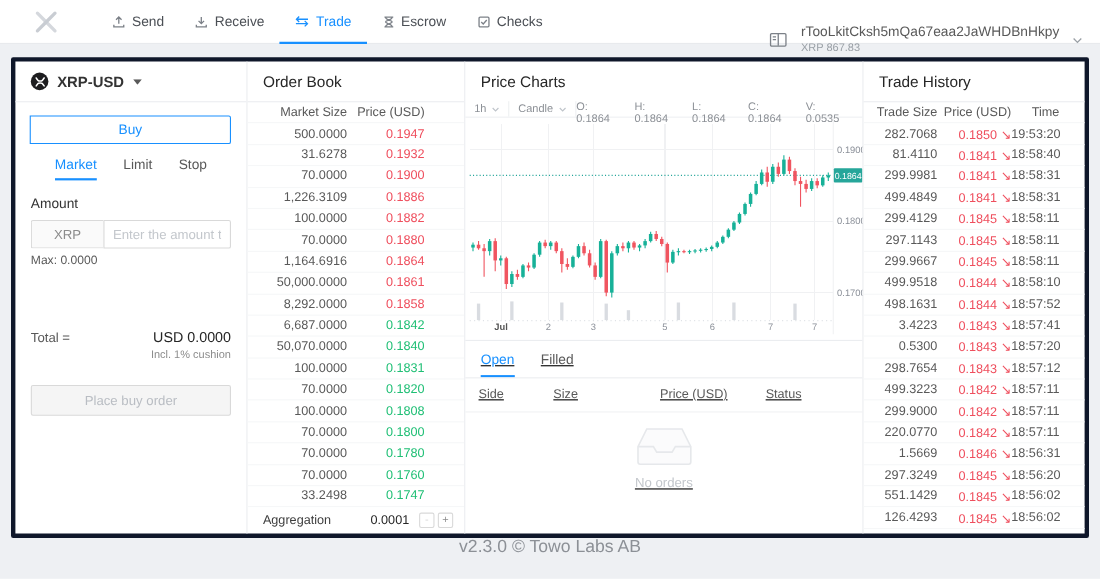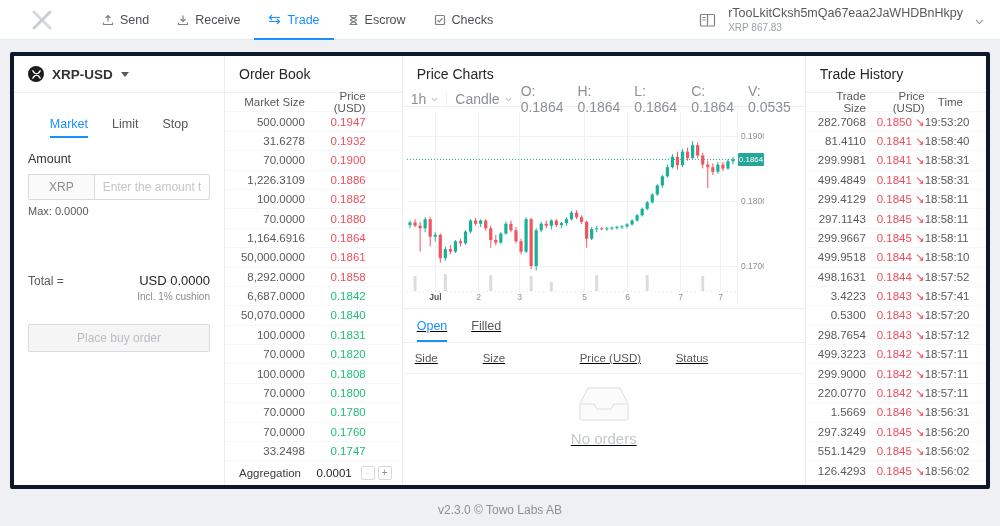--- a/index.html
+++ b/index.html
@@ -6,21 +6,21 @@
   html,body { width:1000px; height:526px; font-family:"Liberation Sans", sans-serif; background:#eef0f3; overflow:hidden; position:relative; }
 
   
   .navbar { position:absolute; top:0; left:0; right:0; height:40px; background:#fff; border-bottom:1px solid #e8eaed; display:flex; align-items:center; padding-left:30px; }
   .brand { width:24px; height:22px; margin-right:34px; display:flex; align-items:center; }
   .nav-items { display:flex; height:40px; }
   .nav-item { display:flex; align-items:center; gap:6px; height:40px; padding:0 14px; font-size:12.5px; color:#4b4f55; cursor:pointer; }
   .nav-item .nicon { display:flex; color:#7c8188; }
   .nav-item.active { color:#1890ff; box-shadow:inset 0 -2px 0 #1890ff; }
   .nav-item.active .nicon { color:#1890ff; }
-  .nav-right { position:absolute; right:16px; top:0; height:40px; display:flex; align-items:center; gap:12px; }
+  .nav-right { position:absolute; right:16px; top:16px; height:40px; display:flex; align-items:center; gap:12px; }
   .addr-block { text-align:left; line-height:1.25; }
   .addr { font-size:12.5px; color:#595959; }
   .bal { font-size:10px; color:#9aa0a6; }
   .chev { color:#9aa0a6; }
 
   
   .card { position:absolute; left:10px; right:10px; top:52px; bottom:37px; background:#fff; border:4px solid #0f172a; border-radius:2px; display:flex; }
   .panel { height:100%; }
   .panel + .panel { border-left:1px solid #ebedf0; }
   .panel-form { width:210px; }
@@ -72,34 +72,34 @@
   .agg-btn.disabled { color:#d9d9d9; }
 
   .th-row { display:flex; align-items:center; height:19.4px; padding:0 23px 0 10px; border-bottom:1px solid #f6f7f8; font-size:11.5px; }
   .th-size { flex:0 0 34%; text-align:right; color:#595959; }
   .th-price { flex:0 0 40%; text-align:right; }
   .th-time { flex:1; text-align:right; color:#595959; }
   .th-row.hdr .th-size, .th-row.hdr .th-price, .th-row.hdr .th-time { color:#595959; }
   .up { color:#1fbf75; } .down { color:#ef4e5d; }
 
   
-  .chart-toolbar { display:flex; align-items:center; height:15px; border-bottom:1px solid #eef0f2; font-size:14px; color:#8c9096; }
+  .chart-toolbar { display:flex; align-items:flex-start; height:15px; border-bottom:1px solid #eef0f2; font-size:10px; color:#8c9096; }
   .tool-sel { display:flex; align-items:center; gap:5px; padding:0 8px; border-right:1px solid #eef0f2; height:100%; cursor:pointer; }
   .ohlcv { margin-left:auto; display:flex; gap:14px; padding-right:14px; }
   .chart-wrap { position:relative; }
   .orders-sec { border-top:1px solid #ebedf0; flex:1; display:flex; flex-direction:column;text-decoration:underline; }
   .orders-tabs { display:flex; gap:24px; padding:10px 14px 0 14px; font-size:12.5px; color:#595959; }
   .otab { padding-bottom:7px; cursor:pointer; }
   .otab.active { color:#1890ff; border-bottom:2px solid #1890ff; }
   .orders-hdr { display:flex; padding:9px 12px; font-size:11.5px; color:#595959; border-top:1px solid #ebedf0; border-bottom:1px solid #f1f2f4; }
   .oc1 { width:68px; } .oc2 { width:97px; } .oc3 { width:96px; } .oc4 { flex:1; }
   .empty-state { flex:1; display:flex; flex-direction:column; align-items:center; justify-content:center; gap:8px; padding-bottom:26px; }
-  .empty-text { font-size:15px; color:#c3c7cc; }
-
-  .footer { position:absolute; bottom:9px; left:0; right:0; text-align:center; font-size:12px; color:#8c9096; }
+  .empty-text { font-size:12px; color:#c3c7cc; }
+
+  .footer { position:absolute; bottom:19px; left:0; right:0; text-align:center; font-size:16px; color:#8c9096; }
 </style>
 </head>
 <body>
 
 <div class="navbar">
   <div class="brand">
     <svg width="24" height="22" viewBox="0 0 24 22" fill="none">
       <path d="M4 3 C10 9 14 13 20 19" stroke="#d5d8dd" stroke-width="3" stroke-linecap="round"></path>
       <path d="M20 3 C14 9 10 13 4 19" stroke="#c9cdd3" stroke-width="3" stroke-linecap="round"></path>
     </svg>
@@ -177,20 +177,21 @@
       </span>
       <span class="pair-name">XRP-USD</span>
       <span style="display:flex;color:#595959;">
         <svg width="8" height="5" viewBox="0 0 8 5">
             <path d="M0 0 L8 0 L4 5 Z" fill="currentColor"></path>
           </svg>
       </span>
     </div>
     <div class="form-body">
       <div class="seg">
+        <div class="seg-btn active">Buy</div>
       </div>
       <div class="otype-tabs">
           <span class="otype active">Market</span>
           <span class="otype">Limit</span>
           <span class="otype">Stop</span>
         </div>
       <div class="amt-label">Amount</div>
       <div class="input-group">
         <span class="addon">XRP</span>
         <input class="amt-input" type="text" placeholder="Enter the amount to buy" style="">

